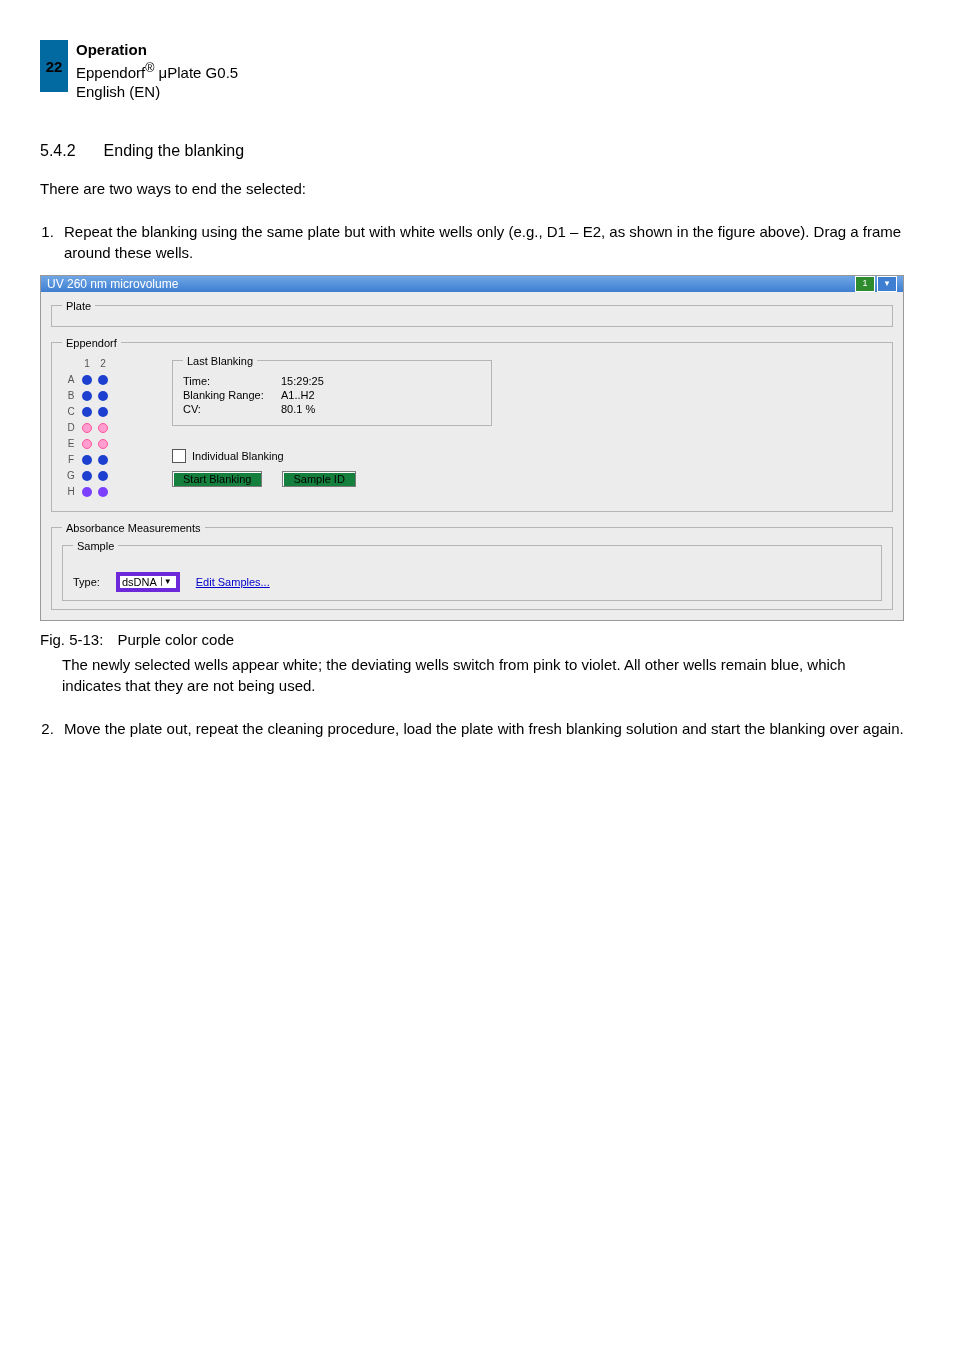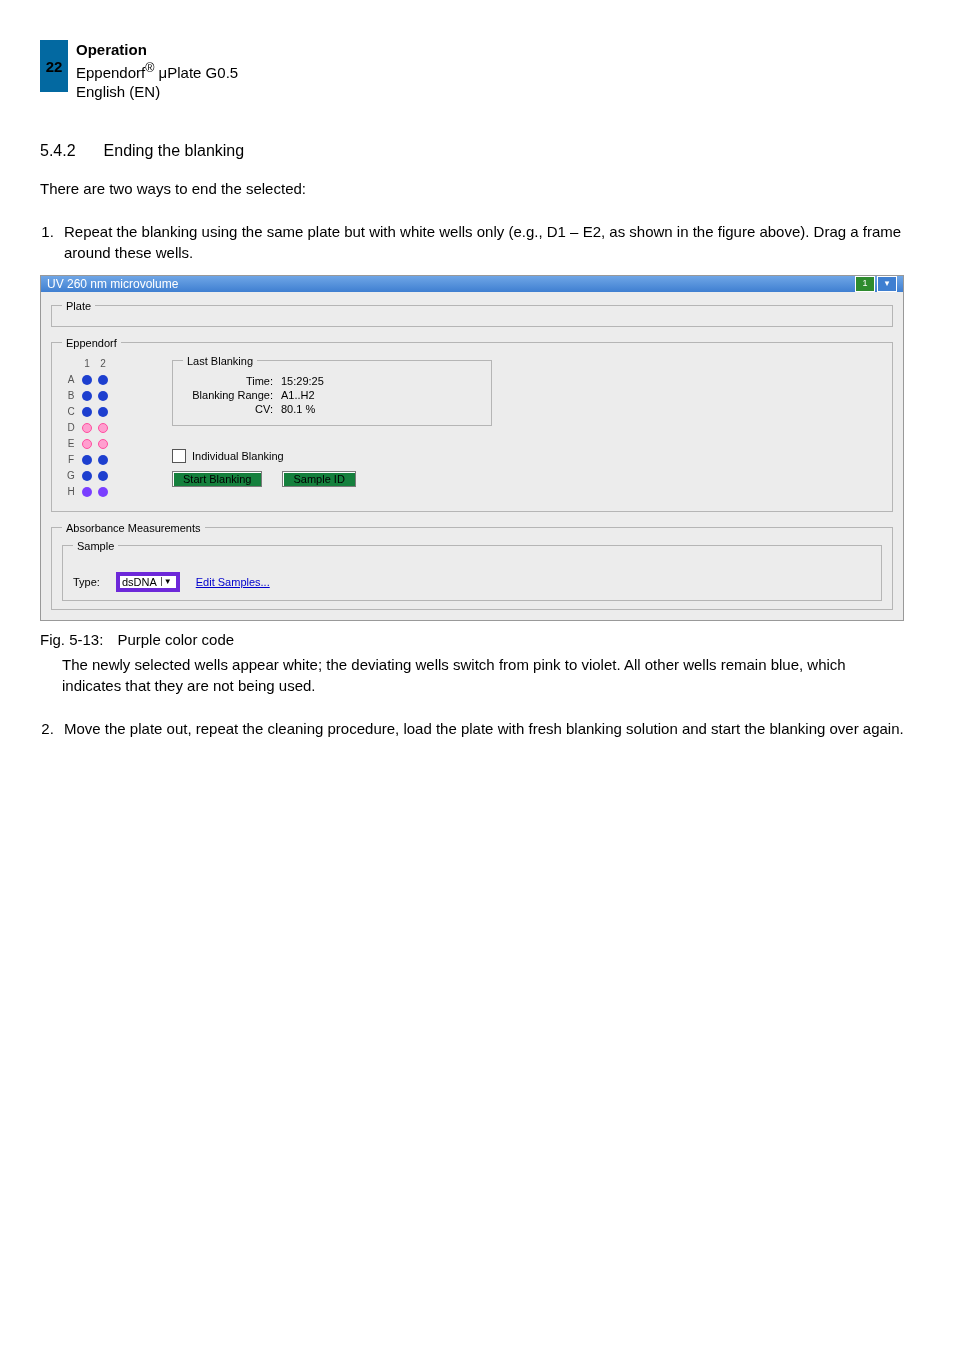--- a/index.html
+++ b/index.html
@@ -102,21 +102,21 @@
   .wellgrid td{ width:14px; height:14px; text-align:center; font-size:10px; padding:0; }
   .well-dot{
     width:10px;height:10px;border-radius:50%;display:inline-block;vertical-align:middle;
   }
   .well-dot.blue{ background:#1d3fcf;}
   .well-dot.pink{ background:#ff9fcf; border:1px solid #ff4fa0; box-sizing:border-box;}
   .well-dot.violet{ background:#7a3fff;}
   .well-header{ font-size:10px; color:#555;}
 
   .kv{ display:flex; gap:8px; font-size:11px; margin:2px 0;}
-  .kv .k{ width:90px; text-align:right;}
+  .kv .k{ width:90px; text-align:left;}
   .kv .v{ width:60px; text-align:left;}
 
   .win-button{
     border:1px solid #7a7a7a; background:#15803d; padding:1px 10px; font-size:11px;
     display:inline-block; box-shadow:1px 1px 0 #fff inset;
   }
 
   .chk-row{ display:flex; align-items:center; gap:6px; margin-top:23px;}
   .chk{ width:12px;height:12px;border:1px solid #555;background:#fff;display:inline-block;}
 

